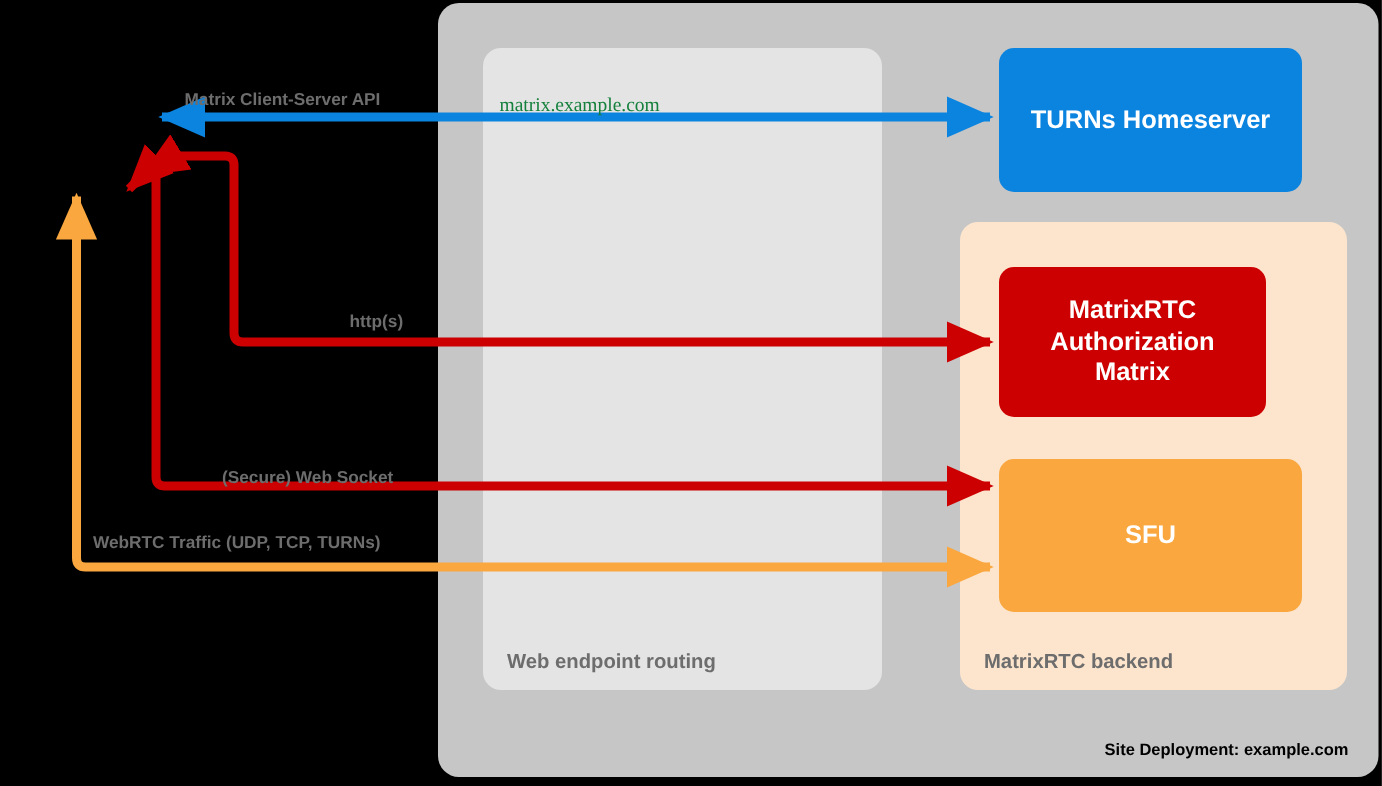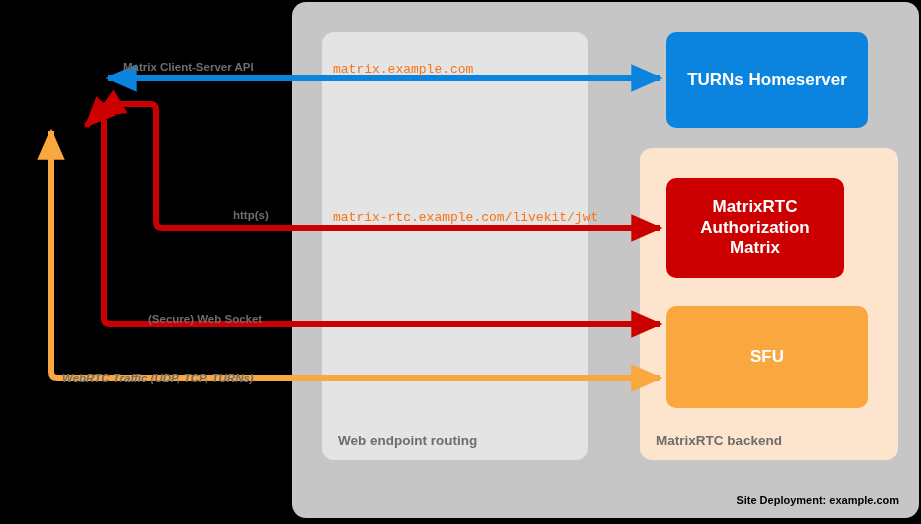--- a/index.html
+++ b/index.html
@@ -114,30 +114,30 @@
   .edge-label {
     position: absolute;
     font-weight: bold;
     font-size: 11.5px;
     color: #6d6d6d;
     white-space: nowrap;
     z-index: 5;
   }
   .url-label {
     position: absolute;
-    font-family: Liberation Mono, monospace;
+    font-family: Liberation Serif, serif;
     font-size: 13px;
-    color: #f97316;
+    color: #15803d;
     white-space: nowrap;
     z-index: 5;
   }
   #lbl-cs-api   { left: 123px; top: 61px; }
   #lbl-https    { left: 233px; top: 209px; }
   #lbl-wss      { left: 148px; top: 313px; }
-  #lbl-webrtc   { left: 62px;  top: 372px; font-style: italic; }
+  #lbl-webrtc   { left: 62px;  top: 356px; }
 
   #url-matrix   { left: 333px; top: 62px; }
   #url-jwt      { left: 333px; top: 210px; }
   #url-sfu      { left: 333px; top: 314px; }
 </style>
 </head>
 <body>
 
 <div id="stage">
 
@@ -199,15 +199,14 @@
   <div class="service-box" id="sfu">
     <span>SFU</span>
   </div>
 
   <div class="edge-label" id="lbl-cs-api">Matrix Client-Server API</div>
   <div class="edge-label" id="lbl-https">http(s)</div>
   <div class="edge-label" id="lbl-wss">(Secure) Web Socket</div>
   <div class="edge-label" id="lbl-webrtc">WebRTC Traffic (UDP, TCP, TURNs)</div>
 
   <div class="url-label" id="url-matrix">matrix.example.com</div>
-  <div class="url-label" id="url-jwt">matrix-rtc.example.com/livekit/jwt</div>
 
 </div>
 
 </body></html>

